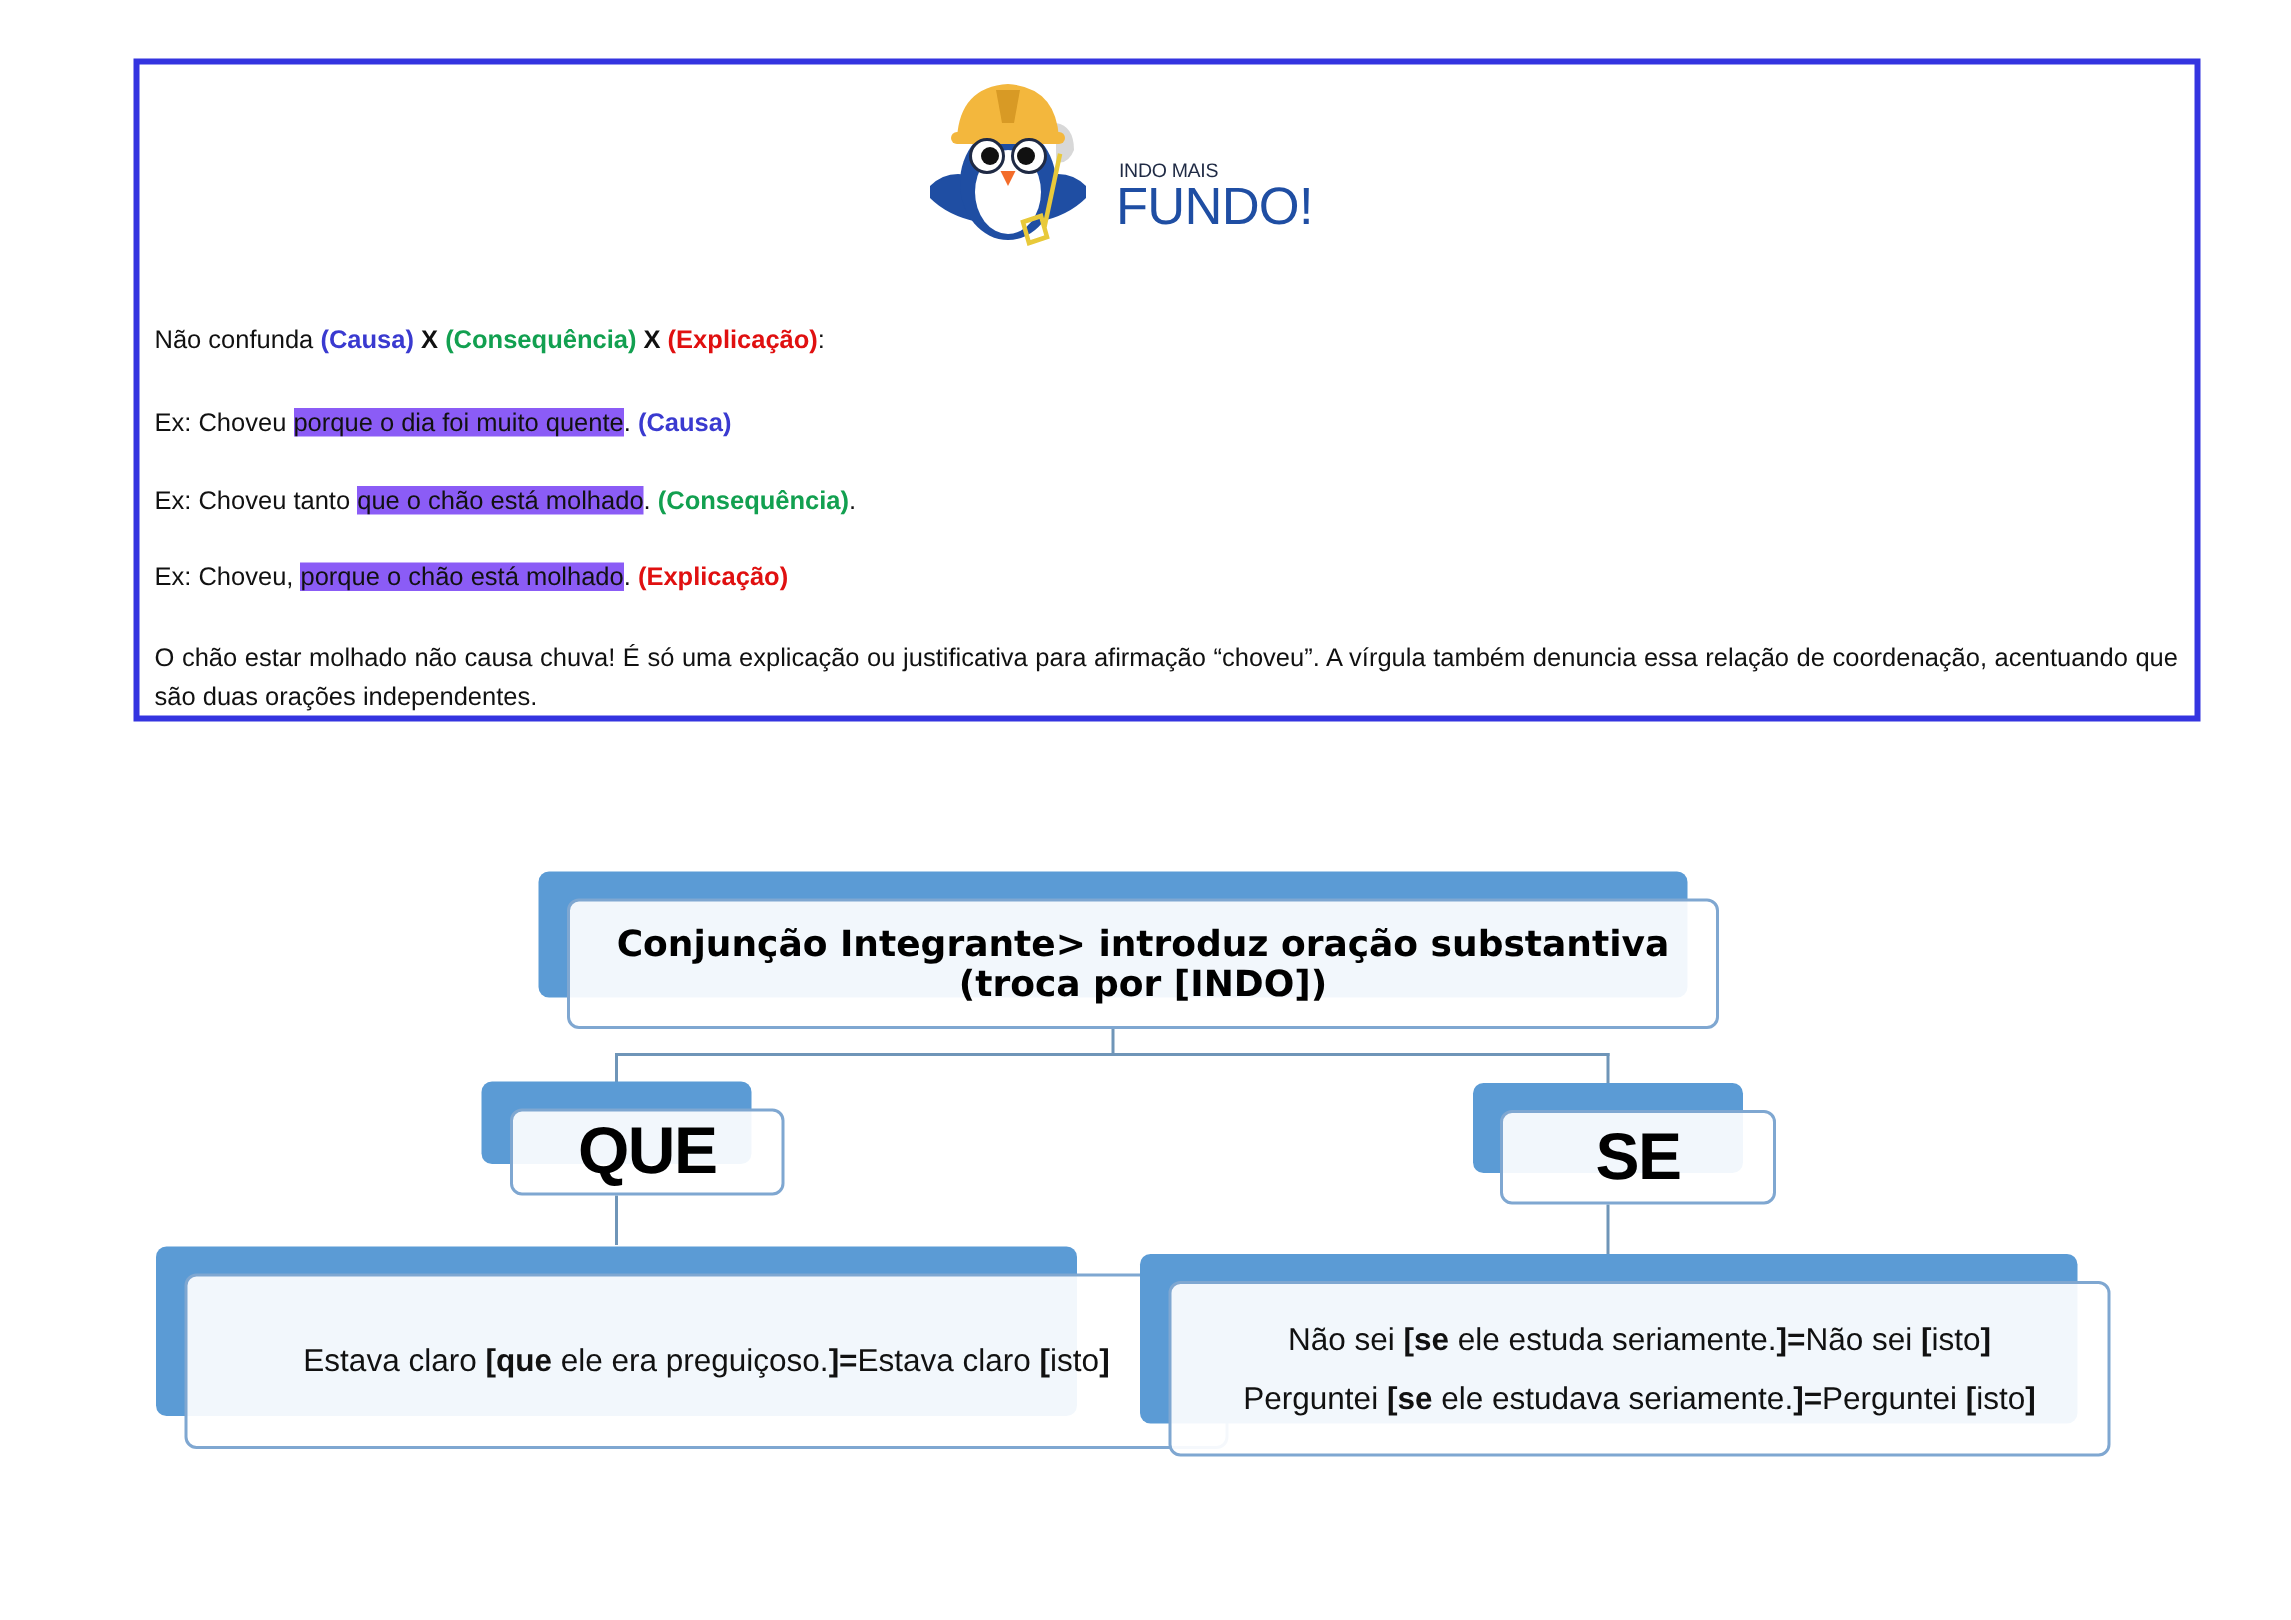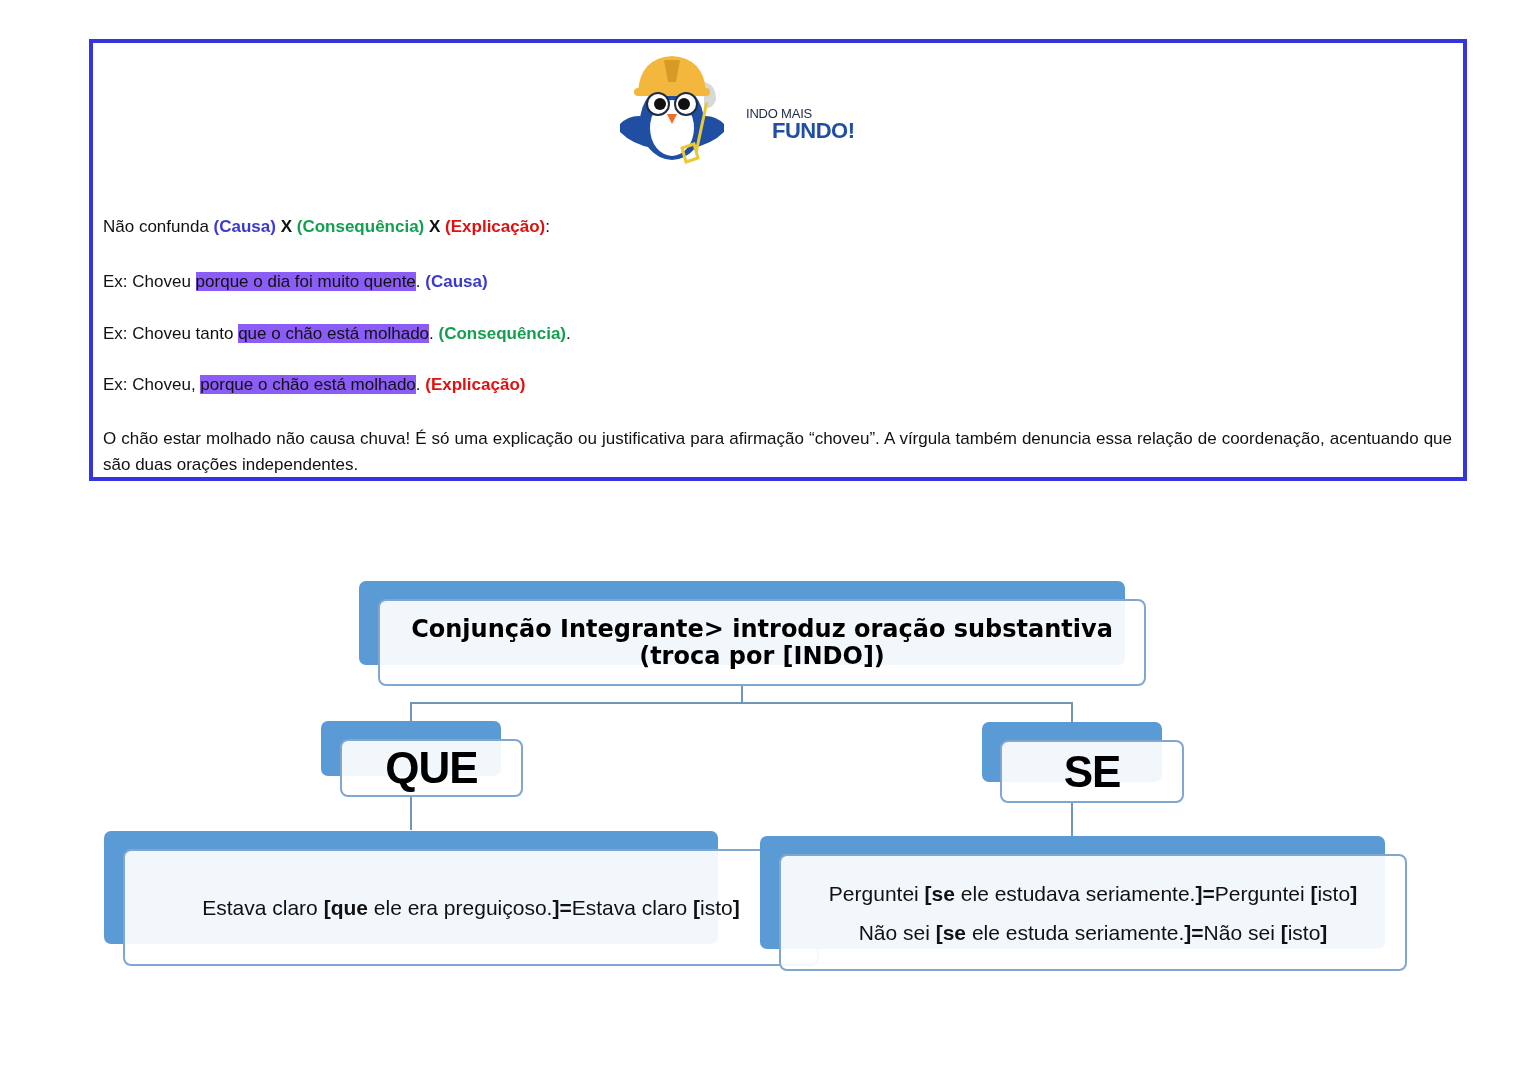--- a/index.html
+++ b/index.html
@@ -5,21 +5,21 @@
   html, body { margin: 0; padding: 0; background: #ffffff; }
   body { width: 1527px; height: 1080px; position: relative; overflow: hidden;
          font-family: "Liberation Sans", "DejaVu Sans", sans-serif; color: #111; }
 
   .frame { position: absolute; left: 89px; top: 39px; width: 1370px; height: 434px;
            border: 4px solid #3434e0; }
 
   .logo { position: absolute; left: 612px; top: 52px; width: 260px; height: 120px; }
   .logo-text-small { position: absolute; left: 746px; top: 106px; font-size: 13px; font-weight: normal;
                      color: #1f2a44; letter-spacing: -0.2px; }
-  .logo-text-big { position: absolute; left: 772px; top: 118px; font-size: 22px; font-weight: bold;
+  .logo-text-big { position: absolute; left: 744px; top: 118px; font-size: 35px; font-weight: normal;
                    color: #1f4ea3; letter-spacing: -0.5px; }
 
   .line { position: absolute; left: 103px; font-size: 17px; line-height: 22px; white-space: nowrap; }
   .hl { background: #8b5cf6; }
   .b { font-weight: bold; }
   .c-causa { color: #3a3ad0; font-weight: bold; }
   .c-cons { color: #12a050; font-weight: bold; }
   .c-expl { color: #e01010; font-weight: bold; }
 
   .para { position: absolute; left: 103px; top: 426px; width: 1349px; font-size: 17px; line-height: 26px;
@@ -111,16 +111,16 @@
     <div class="big-label">SE</div>
   </div>
 
   <div class="back" style="left:104px; top:831px; width:614px; height:113px;"></div>
   <div class="front" style="left:123px; top:849px; width:696px; height:117px;">
     <div class="ex"><span>Estava claro </span><b>[</b><b>que</b><span> ele era preguiçoso.</span><b>]=</b><span>Estava claro </span><b>[</b><span>isto</span><b>]</b></div>
   </div>
 
   <div class="back" style="left:760px; top:836px; width:625px; height:113px;"></div>
   <div class="front" style="left:779px; top:854px; width:628px; height:117px;">
+    <div class="ex"><span>Não sei </span><b>[</b><b>se</b><span> ele estuda seriamente.</span><b>]=</b><span>Não sei </span><b>[</b><span>isto</span><b>]</b></div>
     <div class="ex"><span>Perguntei </span><b>[</b><b>se</b><span> ele estudava seriamente.</span><b>]=</b><span>Perguntei </span><b>[</b><span>isto</span><b>]</b></div>
-    <div class="ex"><span>Não sei </span><b>[</b><b>se</b><span> ele estuda seriamente.</span><b>]=</b><span>Não sei </span><b>[</b><span>isto</span><b>]</b></div>
   </div>
 </div>
 
 </body></html>

